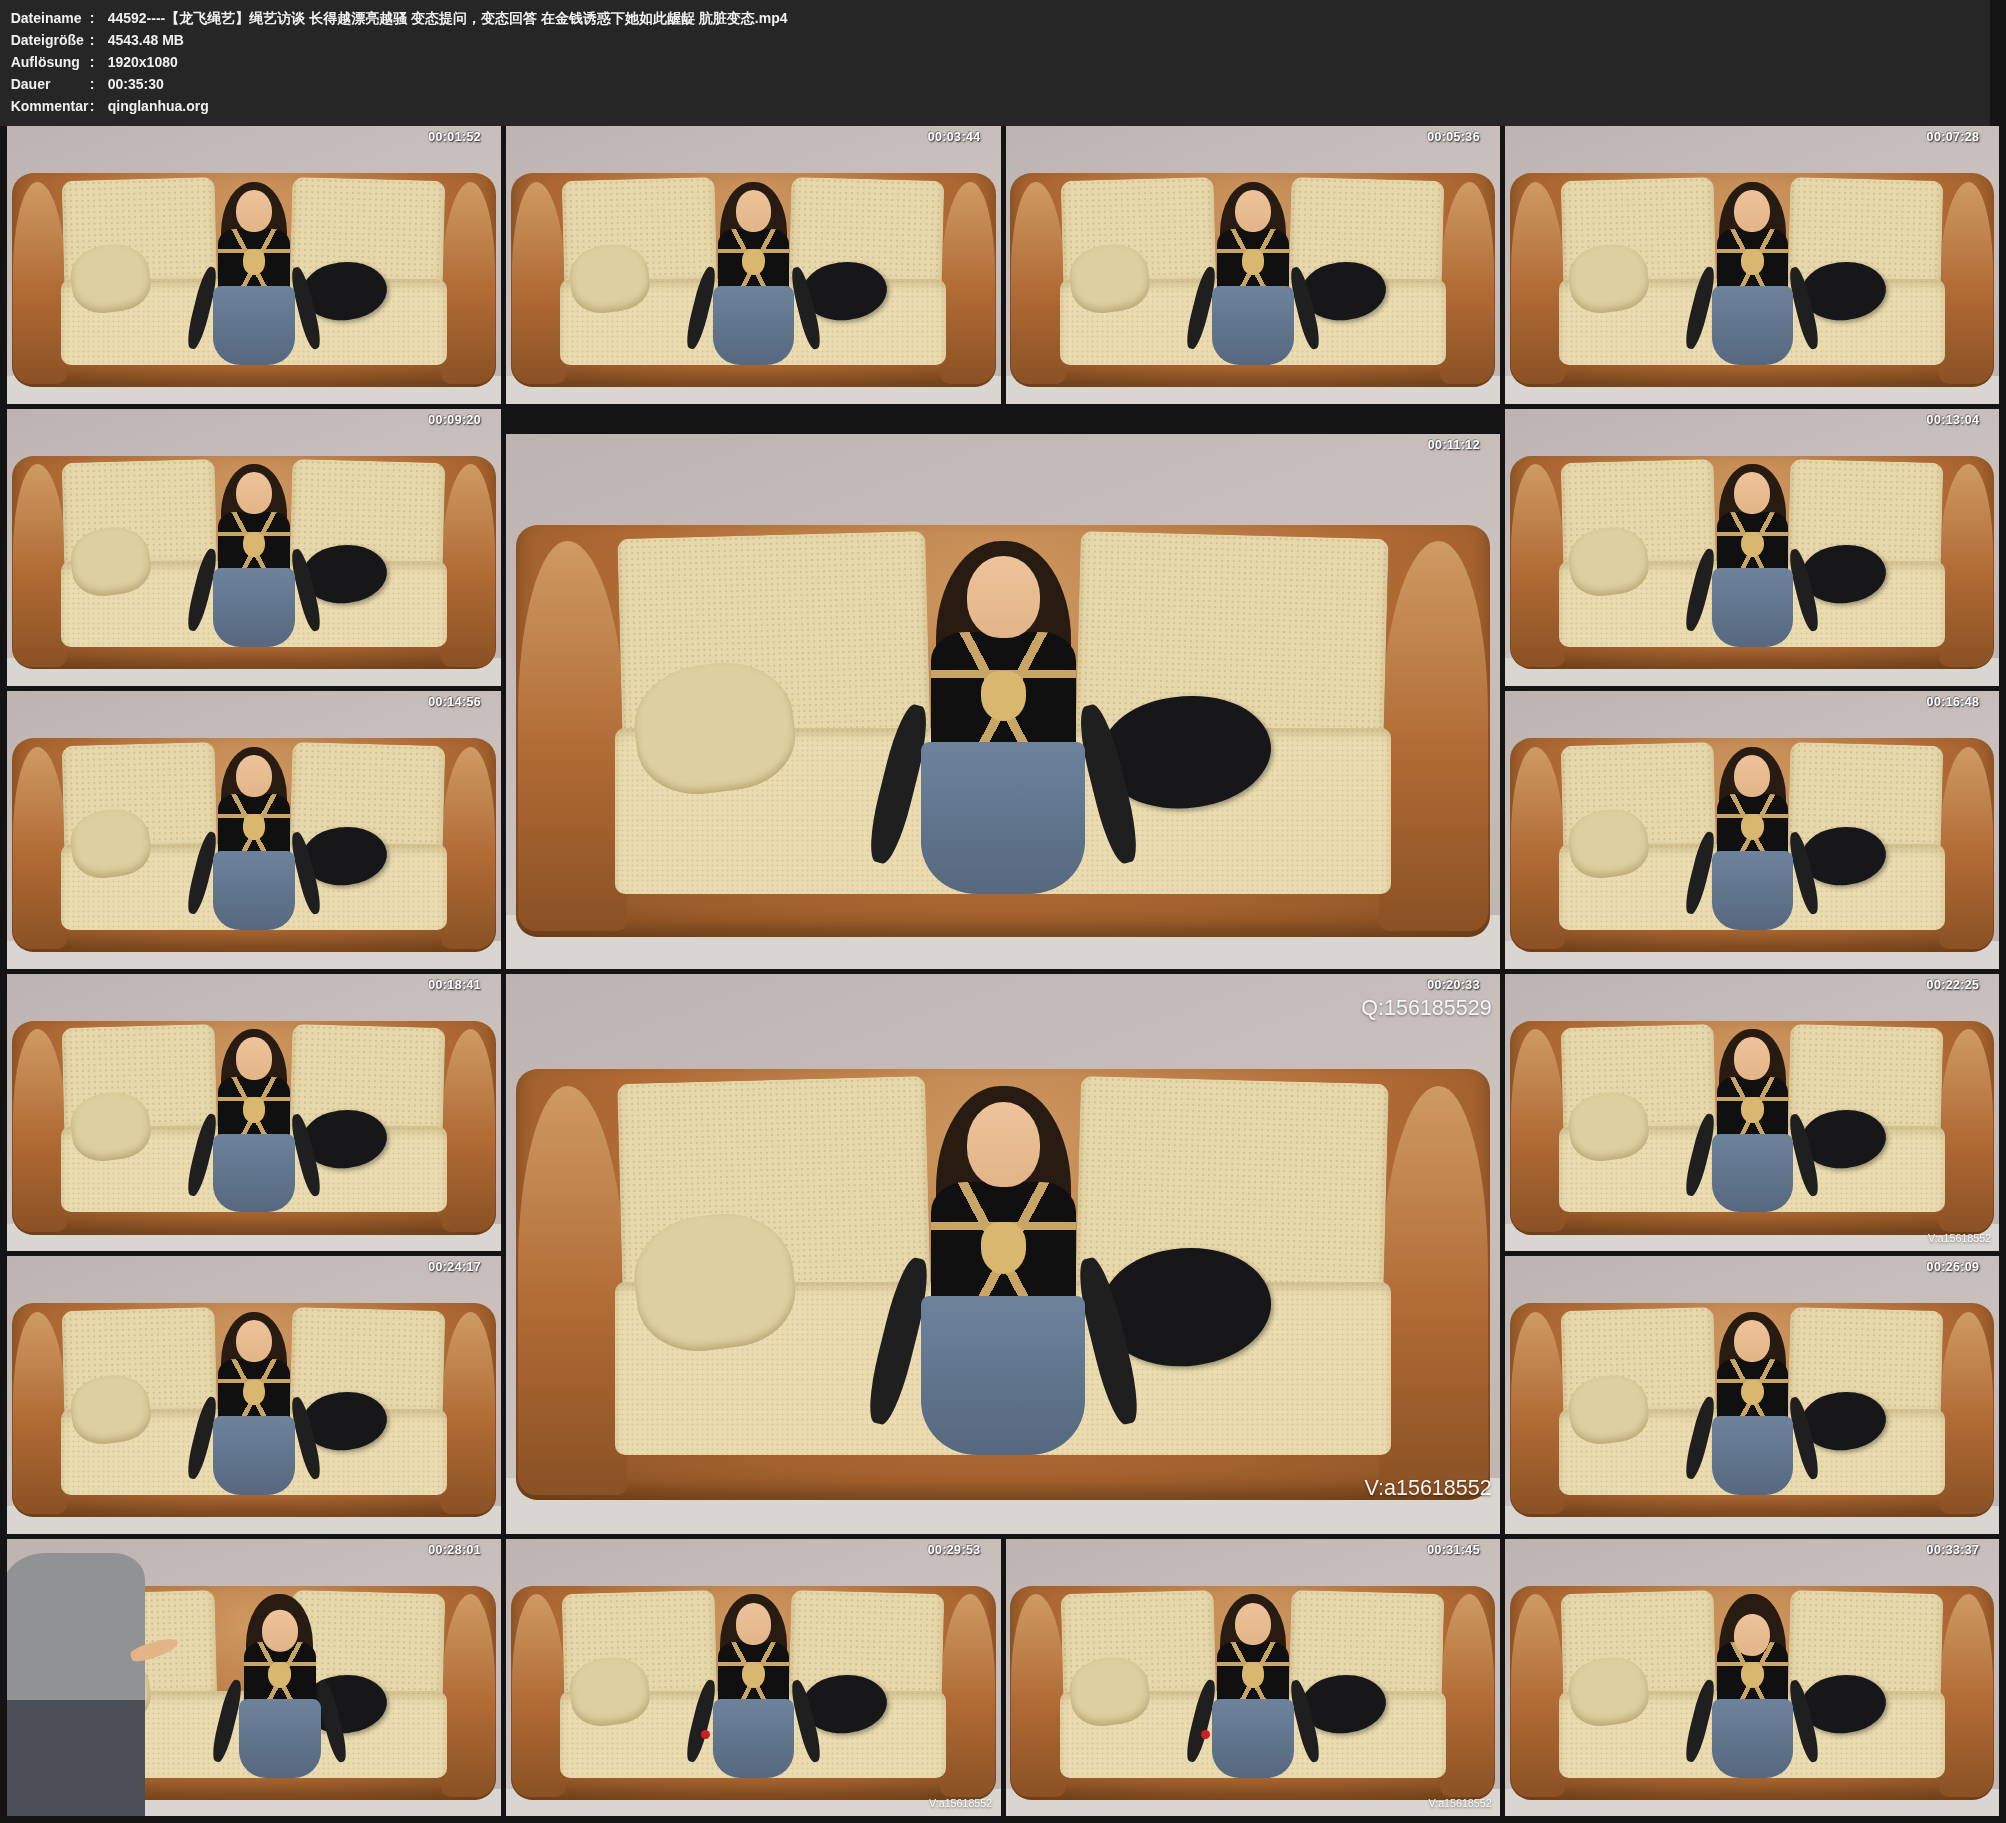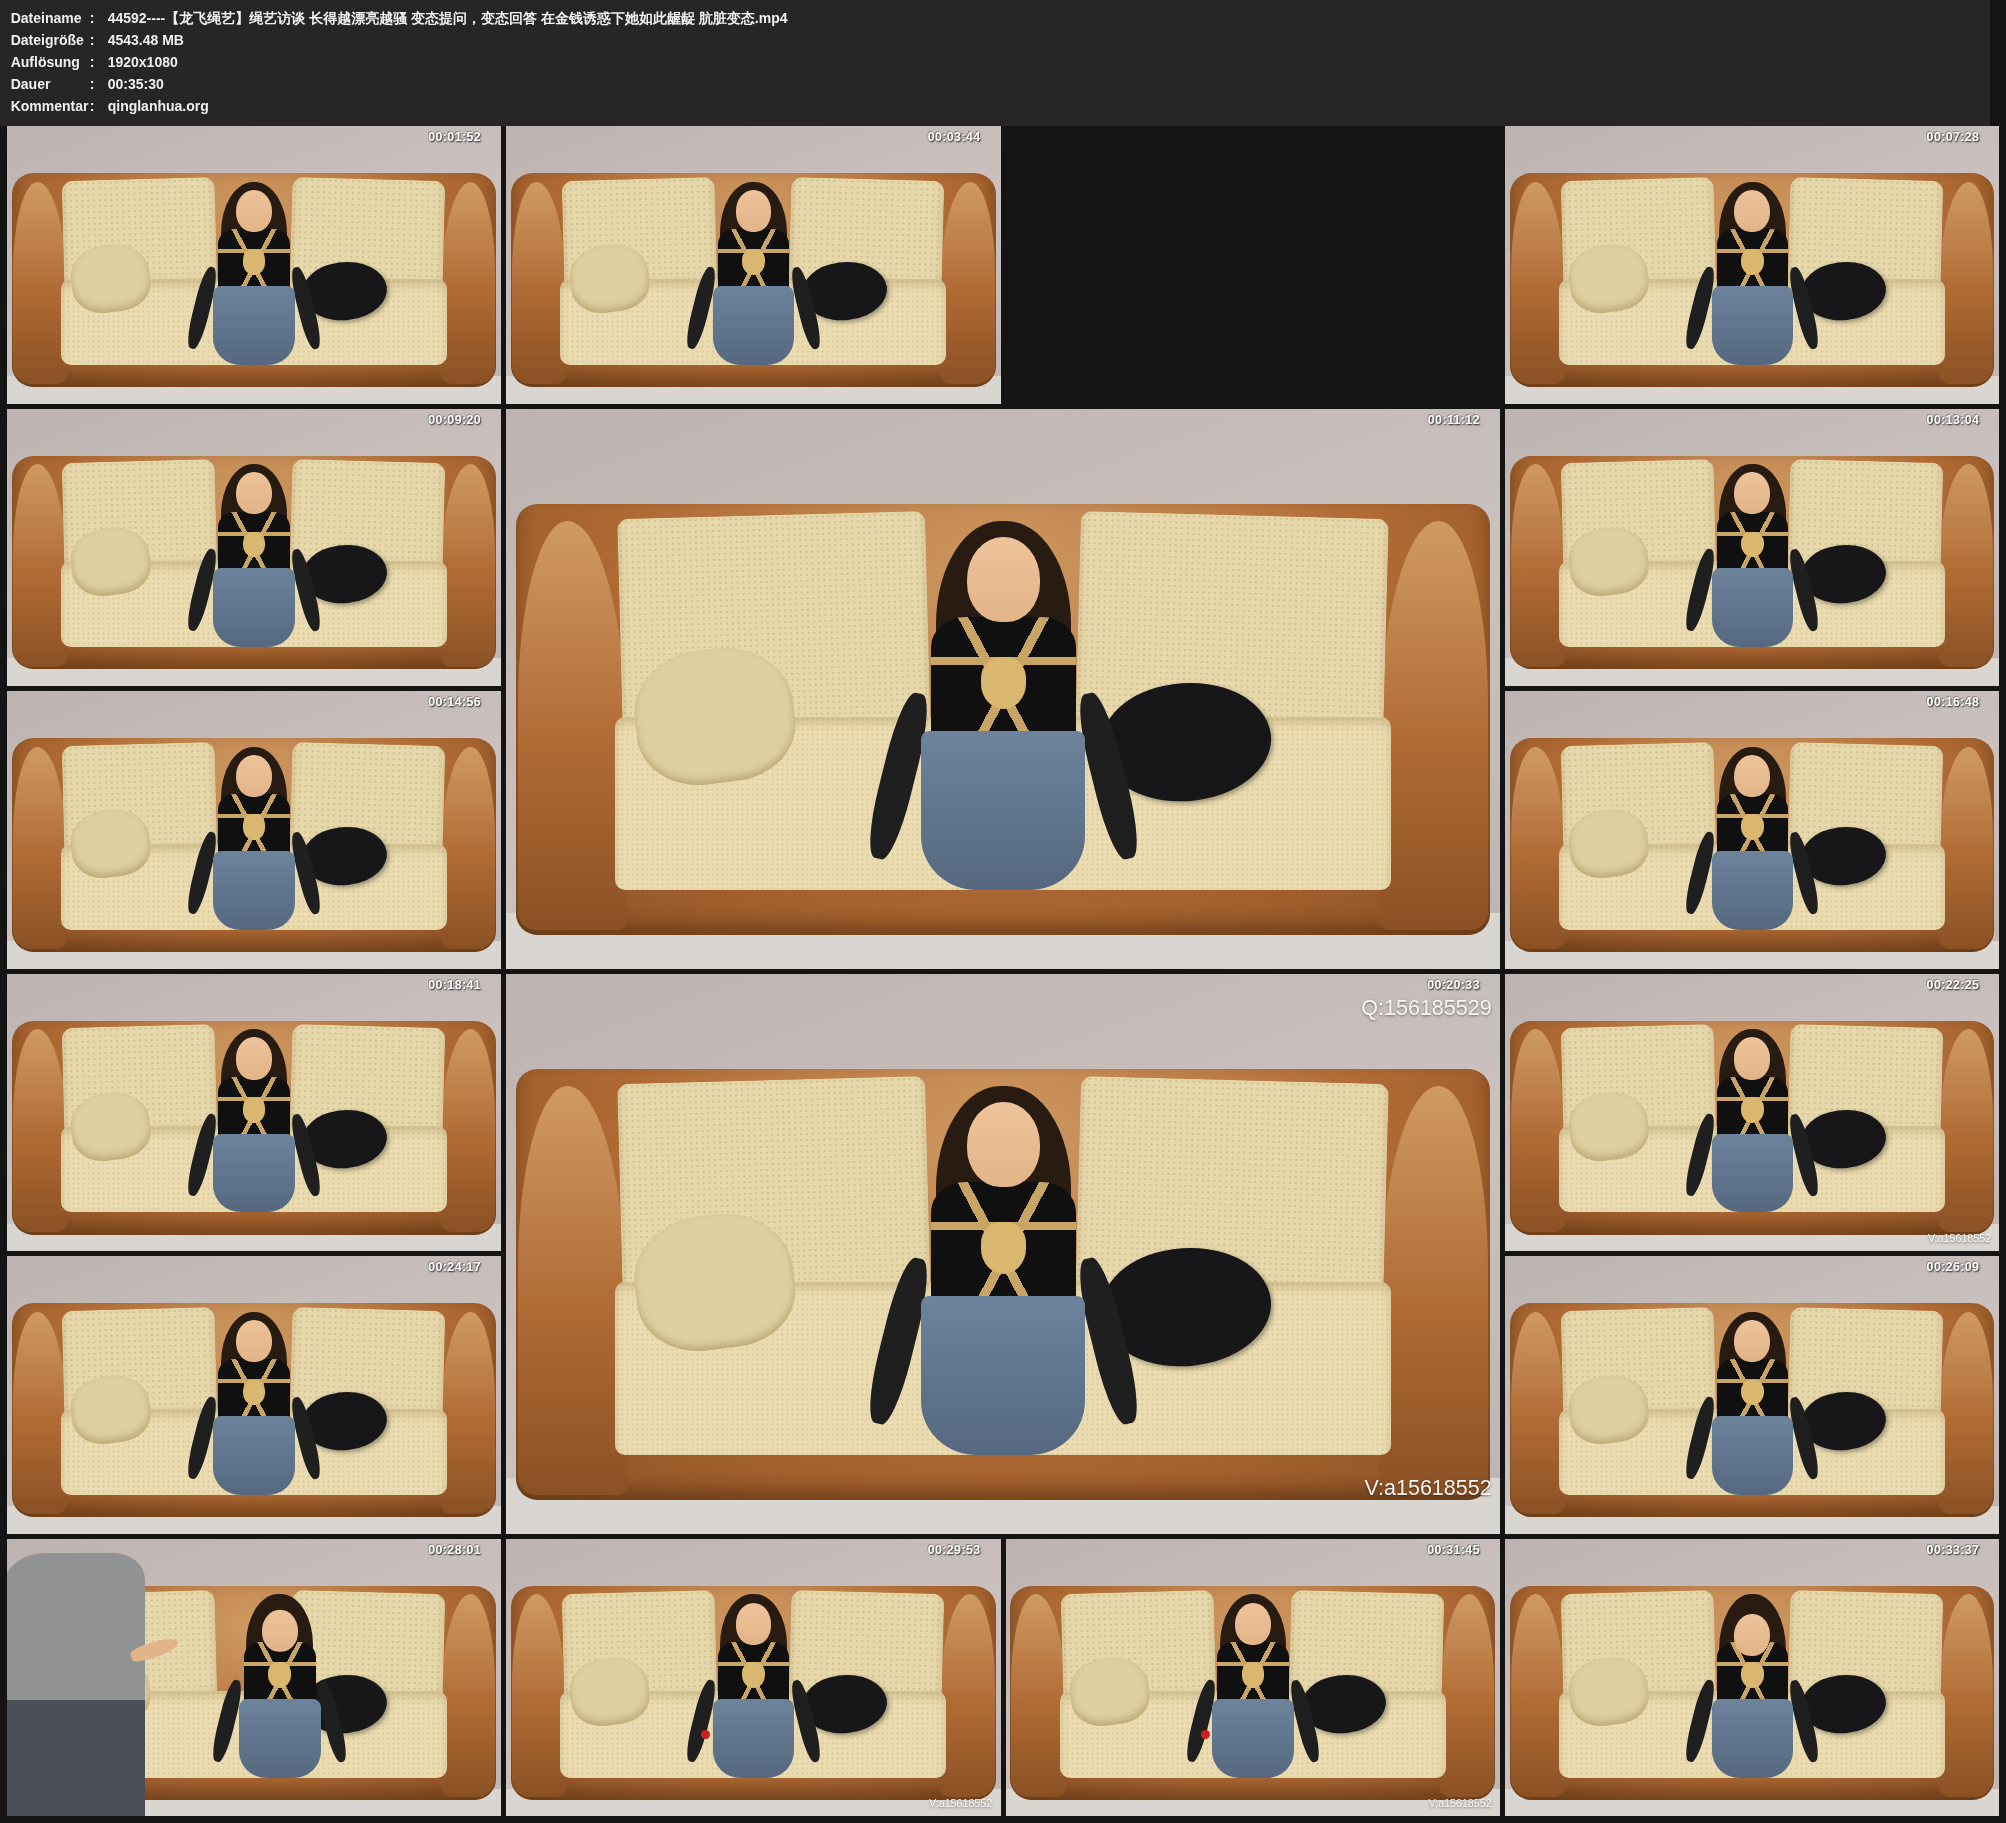--- a/index.html
+++ b/index.html
@@ -153,20 +153,44 @@
    <div class="chair r"></div>
    <div class="hair"></div>
    <div class="torso"></div>
    <div class="skirt"></div>
    <div class="face"></div>
    <div class="patch"></div>
  </div>
  </div>
         <span class="ts">00:03:44</span>
       </div>
+      <div class="thumb" style="grid-area: 1 / 3 / span 1 / span 1;">
+        <div class="scene v-wide">
+ <div class="floor"></div>
+ <div class="couch"></div>
+ <div class="arm l"></div>
+ <div class="arm r"></div>
+ <div class="cushion bl"></div>
+ <div class="cushion br"></div>
+ <div class="seat"></div>
+ <div class="pillow"></div>
+ <div class="jacket"></div>
+
+ <div class="person">
+   <div class="chair l"></div>
+   <div class="chair r"></div>
+   <div class="hair"></div>
+   <div class="torso"></div>
+   <div class="skirt"></div>
+   <div class="face"></div>
+   <div class="patch"></div>
+ </div>
+ </div>
+        <span class="ts">00:05:36</span>
+      </div>
       <div class="thumb" style="grid-area: 1 / 4 / span 1 / span 1;">
         <div class="scene v-wide">
  <div class="floor"></div>
  <div class="couch"></div>
  <div class="arm l"></div>
  <div class="arm r"></div>
  <div class="cushion bl"></div>
  <div class="cushion br"></div>
  <div class="seat"></div>
  <div class="pillow"></div>
@@ -201,21 +225,21 @@
    <div class="chair r"></div>
    <div class="hair"></div>
    <div class="torso"></div>
    <div class="skirt"></div>
    <div class="face"></div>
    <div class="patch"></div>
  </div>
  </div>
         <span class="ts">00:09:20</span>
       </div>
-      <div class="thumb" style="grid-area: 2 / 2 / span 2 / span 2;">
+      <div class="thumb" style="grid-area: 2 / 2 / span 2 / span 2; margin-top: 25px;">
         <div class="scene v-wide">
  <div class="floor"></div>
  <div class="couch"></div>
  <div class="arm l"></div>
  <div class="arm r"></div>
  <div class="cushion bl"></div>
  <div class="cushion br"></div>
  <div class="seat"></div>
  <div class="pillow"></div>
  <div class="jacket"></div>

